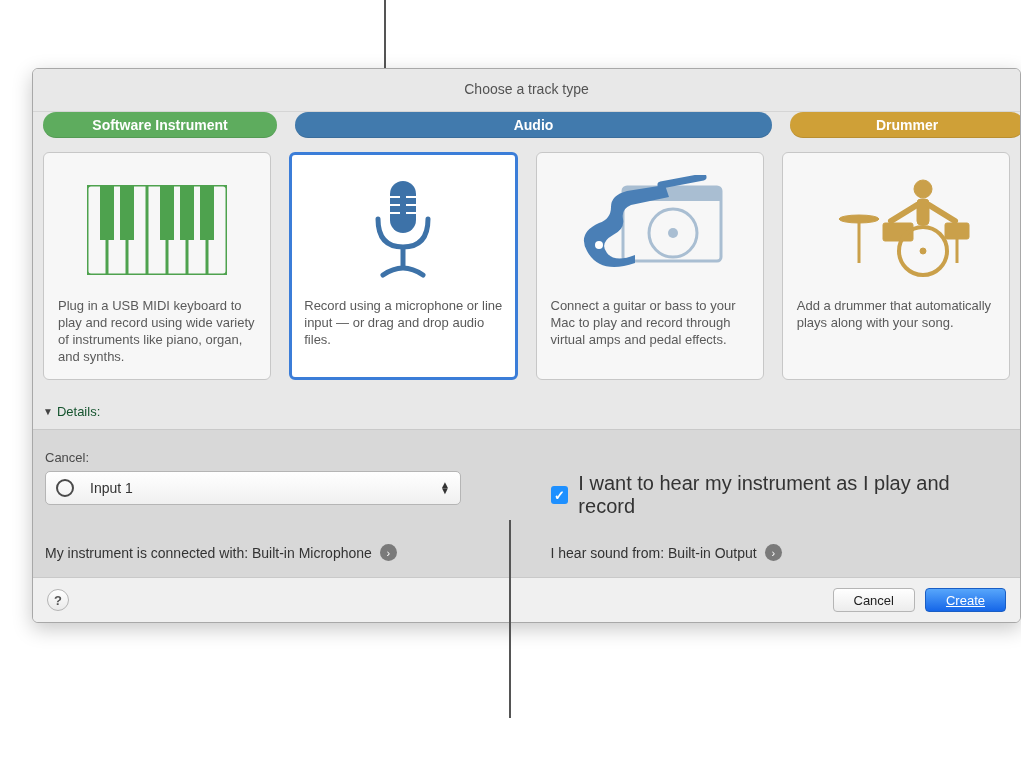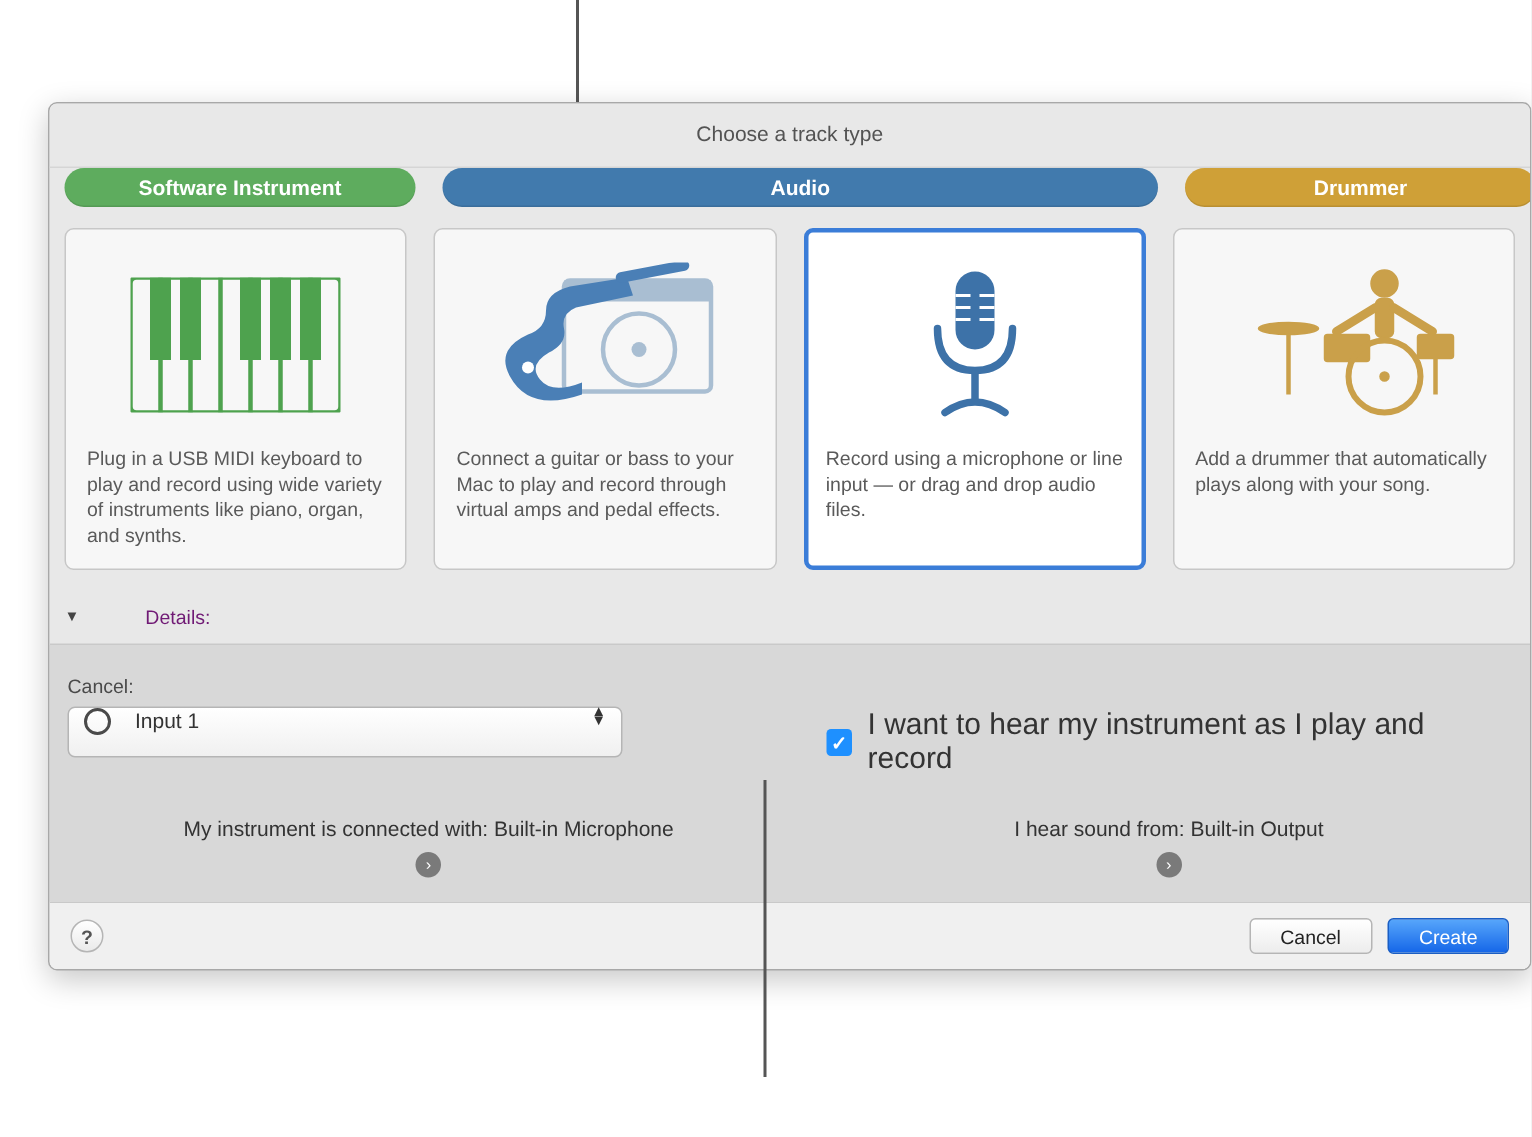--- a/index.html
+++ b/index.html
@@ -107,22 +107,21 @@
     background: #e8e8e8;
     border-bottom: 1px solid #c9c9c9;
   }
   .details-tri {
     font-size: 10px;
     color: #444;
     display: inline-block;
   }
   .details-label {
     font-size: 13px;
-    color: #701a75;
-    margin-left: 40px;
+    color: #14532d;
   }
   .panel {
     background: #d8d8d8;
     padding: 20px 12px 16px;
     display: flex;
     flex-direction: column;
   }
   .panel-row {
     display: flex;
   }
@@ -132,23 +131,23 @@
     font-size: 13px;
     color: #4a4a4a;
     margin-bottom: 6px;
   }
   .select {
     background: linear-gradient(#ffffff,#f0f0f0);
     border: 1px solid #b5b5b5;
     border-radius: 5px;
     height: 34px;
     display: flex;
-    align-items: flex-start;
+    align-items: center;
     padding: 0 10px;
-    width: 370px;
+    width: 416px;
     position: relative;
   }
   .select-circle {
     width: 18px; height: 18px;
     border: 2px solid #4a4a4a;
     border-radius: 50%;
     margin-right: 16px;
   }
   .select-text { font-size: 14px; color: #333; flex: 1; }
   .select-arrows {
@@ -168,21 +167,21 @@
     display: flex; align-items: center; justify-content: center;
     color: #fff; font-size: 13px; font-weight: bold;
   }
   .check-text { font-size: 20px; color: #333; }
   .conn-row {
     display: flex;
     padding-top: 26px;
   }
   .conn-text {
     font-size: 14px; color: #333;
-    display: flex; align-items: center; gap: 8px; flex-direction: column;
+    display: flex; align-items: center; gap: 8px;
   }
   .arrow-circle {
     width: 17px; height: 17px;
     background: #7a7a7a;
     border-radius: 50%;
     display: flex; align-items: center; justify-content: center;
     color: #fff; font-size: 11px;
   }
   .footer {
     background: #f0f0f0;
@@ -212,20 +211,21 @@
   }
   .btn-default {
     background: linear-gradient(#ffffff,#ececec);
     border: 1px solid #b5b5b5;
     color: #222;
   }
   .btn-primary {
     background: linear-gradient(#57a6fb,#1566e8);
     border: 1px solid #1a5ec4;
     color: #fff;
+    text-decoration: underline;
   }
   svg { display: block; }
 </style>
 </head>
 <body>
 
 <div class="callout-top"></div>
 
 <div class="dialog">
 
@@ -258,51 +258,51 @@
           <rect x="13" y="0" width="14" height="55" fill="#4ea24e"></rect>
           <rect x="33" y="0" width="14" height="55" fill="#4ea24e"></rect>
           <rect x="73" y="0" width="14" height="55" fill="#4ea24e"></rect>
           <rect x="93" y="0" width="14" height="55" fill="#4ea24e"></rect>
           <rect x="113" y="0" width="14" height="55" fill="#4ea24e"></rect>
         </svg>
       </div>
       <div class="desc">Plug in a USB MIDI keyboard to play and record using wide variety of instruments like piano, organ, and synths.</div>
     </div>
 
-    <div class="card">
-      <div class="icon-box">
-        <svg width="170" height="110" viewBox="0 0 170 110">
-          <rect x="58" y="12" width="98" height="74" rx="4" fill="none" stroke="#a9bed2" stroke-width="3"></rect>
-          <rect x="58" y="12" width="98" height="14" fill="#a9bed2"></rect>
-          <circle cx="108" cy="58" r="24" fill="none" stroke="#a9bed2" stroke-width="3"></circle>
-          <circle cx="108" cy="58" r="5" fill="#a9bed2"></circle>
-          <path d="M70 88 Q35 100 22 76 Q12 58 34 48 Q46 44 46 32 Q46 20 62 16 L100 10 L104 22 L66 30 Q56 34 58 44 Q60 54 48 60 Q34 68 42 78 Q50 88 70 80 Z" fill="#4a7fb6"></path>
-          <line x1="96" y1="10" x2="138" y2="2" stroke="#4a7fb6" stroke-width="7" stroke-linecap="round"></line>
-          <circle cx="34" cy="70" r="4" fill="#fff"></circle>
-        </svg>
-      </div>
-      <div class="desc">Connect a guitar or bass to your Mac to play and record through virtual amps and pedal effects.</div>
-    </div>
-
     <div class="card selected">
       <div class="icon-box">
         <svg width="90" height="110" viewBox="0 0 90 110">
           <rect x="32" y="6" width="26" height="52" rx="13" fill="#3d72a8"></rect>
           <line x1="32" y1="22" x2="42" y2="22" stroke="#fff" stroke-width="2"></line>
           <line x1="32" y1="30" x2="42" y2="30" stroke="#fff" stroke-width="2"></line>
           <line x1="32" y1="38" x2="42" y2="38" stroke="#fff" stroke-width="2"></line>
           <line x1="48" y1="22" x2="58" y2="22" stroke="#fff" stroke-width="2"></line>
           <line x1="48" y1="30" x2="58" y2="30" stroke="#fff" stroke-width="2"></line>
           <line x1="48" y1="38" x2="58" y2="38" stroke="#fff" stroke-width="2"></line>
           <path d="M20 44 Q20 72 45 72 Q70 72 70 44" fill="none" stroke="#3d72a8" stroke-width="5" stroke-linecap="round"></path>
           <line x1="45" y1="72" x2="45" y2="92" stroke="#3d72a8" stroke-width="5"></line>
           <path d="M25 100 Q45 86 65 100" fill="none" stroke="#3d72a8" stroke-width="5" stroke-linecap="round"></path>
         </svg>
       </div>
       <div class="desc">Record using a microphone or line input — or drag and drop audio files.</div>
+    </div>
+
+    <div class="card">
+      <div class="icon-box">
+        <svg width="170" height="110" viewBox="0 0 170 110">
+          <rect x="58" y="12" width="98" height="74" rx="4" fill="none" stroke="#a9bed2" stroke-width="3"></rect>
+          <rect x="58" y="12" width="98" height="14" fill="#a9bed2"></rect>
+          <circle cx="108" cy="58" r="24" fill="none" stroke="#a9bed2" stroke-width="3"></circle>
+          <circle cx="108" cy="58" r="5" fill="#a9bed2"></circle>
+          <path d="M70 88 Q35 100 22 76 Q12 58 34 48 Q46 44 46 32 Q46 20 62 16 L100 10 L104 22 L66 30 Q56 34 58 44 Q60 54 48 60 Q34 68 42 78 Q50 88 70 80 Z" fill="#4a7fb6"></path>
+          <line x1="96" y1="10" x2="138" y2="2" stroke="#4a7fb6" stroke-width="7" stroke-linecap="round"></line>
+          <circle cx="34" cy="70" r="4" fill="#fff"></circle>
+        </svg>
+      </div>
+      <div class="desc">Connect a guitar or bass to your Mac to play and record through virtual amps and pedal effects.</div>
     </div>
 
     <div class="card">
       <div class="icon-box">
         <svg width="170" height="110" viewBox="0 0 170 110">
           <g fill="#caa04a" stroke="#caa04a">
             <circle cx="112" cy="14" r="9"></circle>
             <rect x="106" y="24" width="12" height="26" rx="4"></rect>
             <line x1="106" y1="30" x2="80" y2="46" stroke-width="6" stroke-linecap="round"></line>
             <line x1="118" y1="30" x2="144" y2="46" stroke-width="6" stroke-linecap="round"></line>

